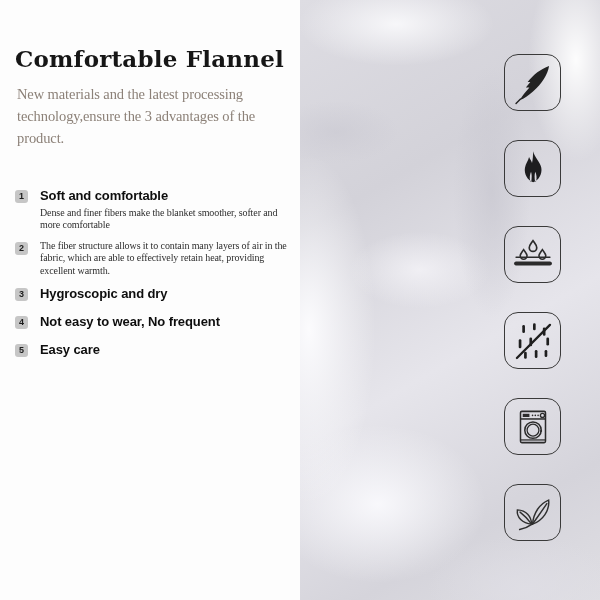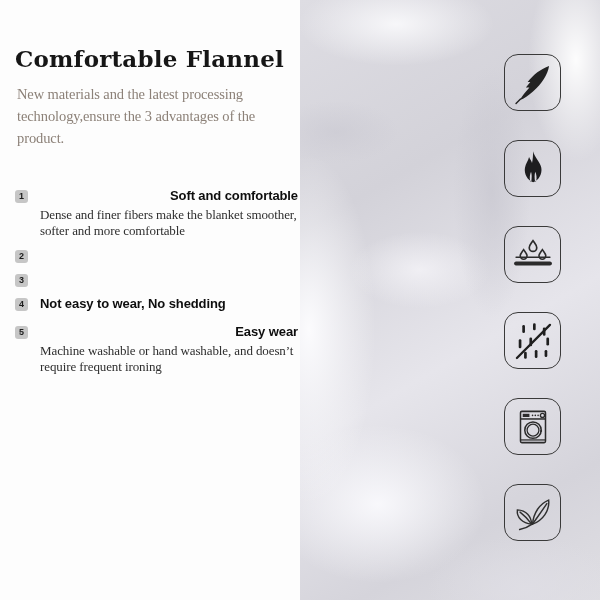--- a/index.html
+++ b/index.html
@@ -24,25 +24,25 @@
   .item{display:flex;margin:0 0 9px 0;}
   .badge{
     flex:0 0 13px;width:13px;height:13px;margin:2px 12px 0 0;
     background:#c6c6c6;border-radius:3px;
     font-family:"Liberation Sans",sans-serif;font-weight:700;font-size:9px;line-height:13px;
     color:#1c1c1c;text-align:center;
   }
   .item-heading{
     margin:0 0 3px 0;
     font-family:"Liberation Sans",sans-serif;font-weight:700;font-size:13px;line-height:1.25;
-    color:#0e0e0e;letter-spacing:-.1px;text-align:right;
+    color:#0e0e0e;letter-spacing:-.1px;
   }
   .item-body{
     margin:0;width:258px;
-    font-size:13px;line-height:1.22;color:#2e2e2e;letter-spacing:-.1px;
+    font-size:10px;line-height:1.22;color:#2e2e2e;letter-spacing:-.1px;
   }
 
   
   .photo-panel{
     position:absolute;left:300px;top:0;width:300px;height:600px;
     background-color:#d9d8de;
     background-image:
       radial-gradient(ellipse 70px 150px at 92% 10%, rgba(255,255,255,.95), rgba(255,255,255,0) 68%),
       radial-gradient(ellipse 140px 60px at 32% 4%, rgba(250,250,252,.9), rgba(255,255,255,0) 70%),
       radial-gradient(ellipse 55px 180px at 64% 32%, rgba(198,197,206,.65), rgba(198,197,206,0) 70%),
@@ -81,41 +81,42 @@
         <span class="badge">1</span>
         <div>
           <h3 class="item-heading">Soft and comfortable</h3>
           <p class="item-body">Dense and finer fibers make the blanket smoother, softer and more comfortable</p>
         </div>
       </div>
 
       <div class="item">
         <span class="badge">2</span>
         <div>
+          <p class="item-body">The fiber structure allows it to contain many layers of air in the fabric, which are able to effectively retain heat, providing excellent warmth.</p>
         </div>
       </div>
 
       <div class="item">
         <span class="badge">3</span>
         <div>
+          <h3 class="item-heading">Hygroscopic and dry</h3>
         </div>
       </div>
 
       <div class="item">
         <span class="badge">4</span>
         <div>
-          <h3 class="item-heading">Not easy to wear, No shedding</h3>
+          <h3 class="item-heading">Not easy to wear, No frequent</h3>
         </div>
       </div>
 
       <div class="item">
         <span class="badge">5</span>
         <div>
-          <h3 class="item-heading">Easy wear</h3>
-          <p class="item-body">Machine washable or hand washable, and doesn’t require frequent ironing</p>
+          <h3 class="item-heading">Easy care</h3>
         </div>
       </div>
 
     </div>
   </div>
 
   <div class="photo-panel"></div>
 
   <div class="icon-col">
 

